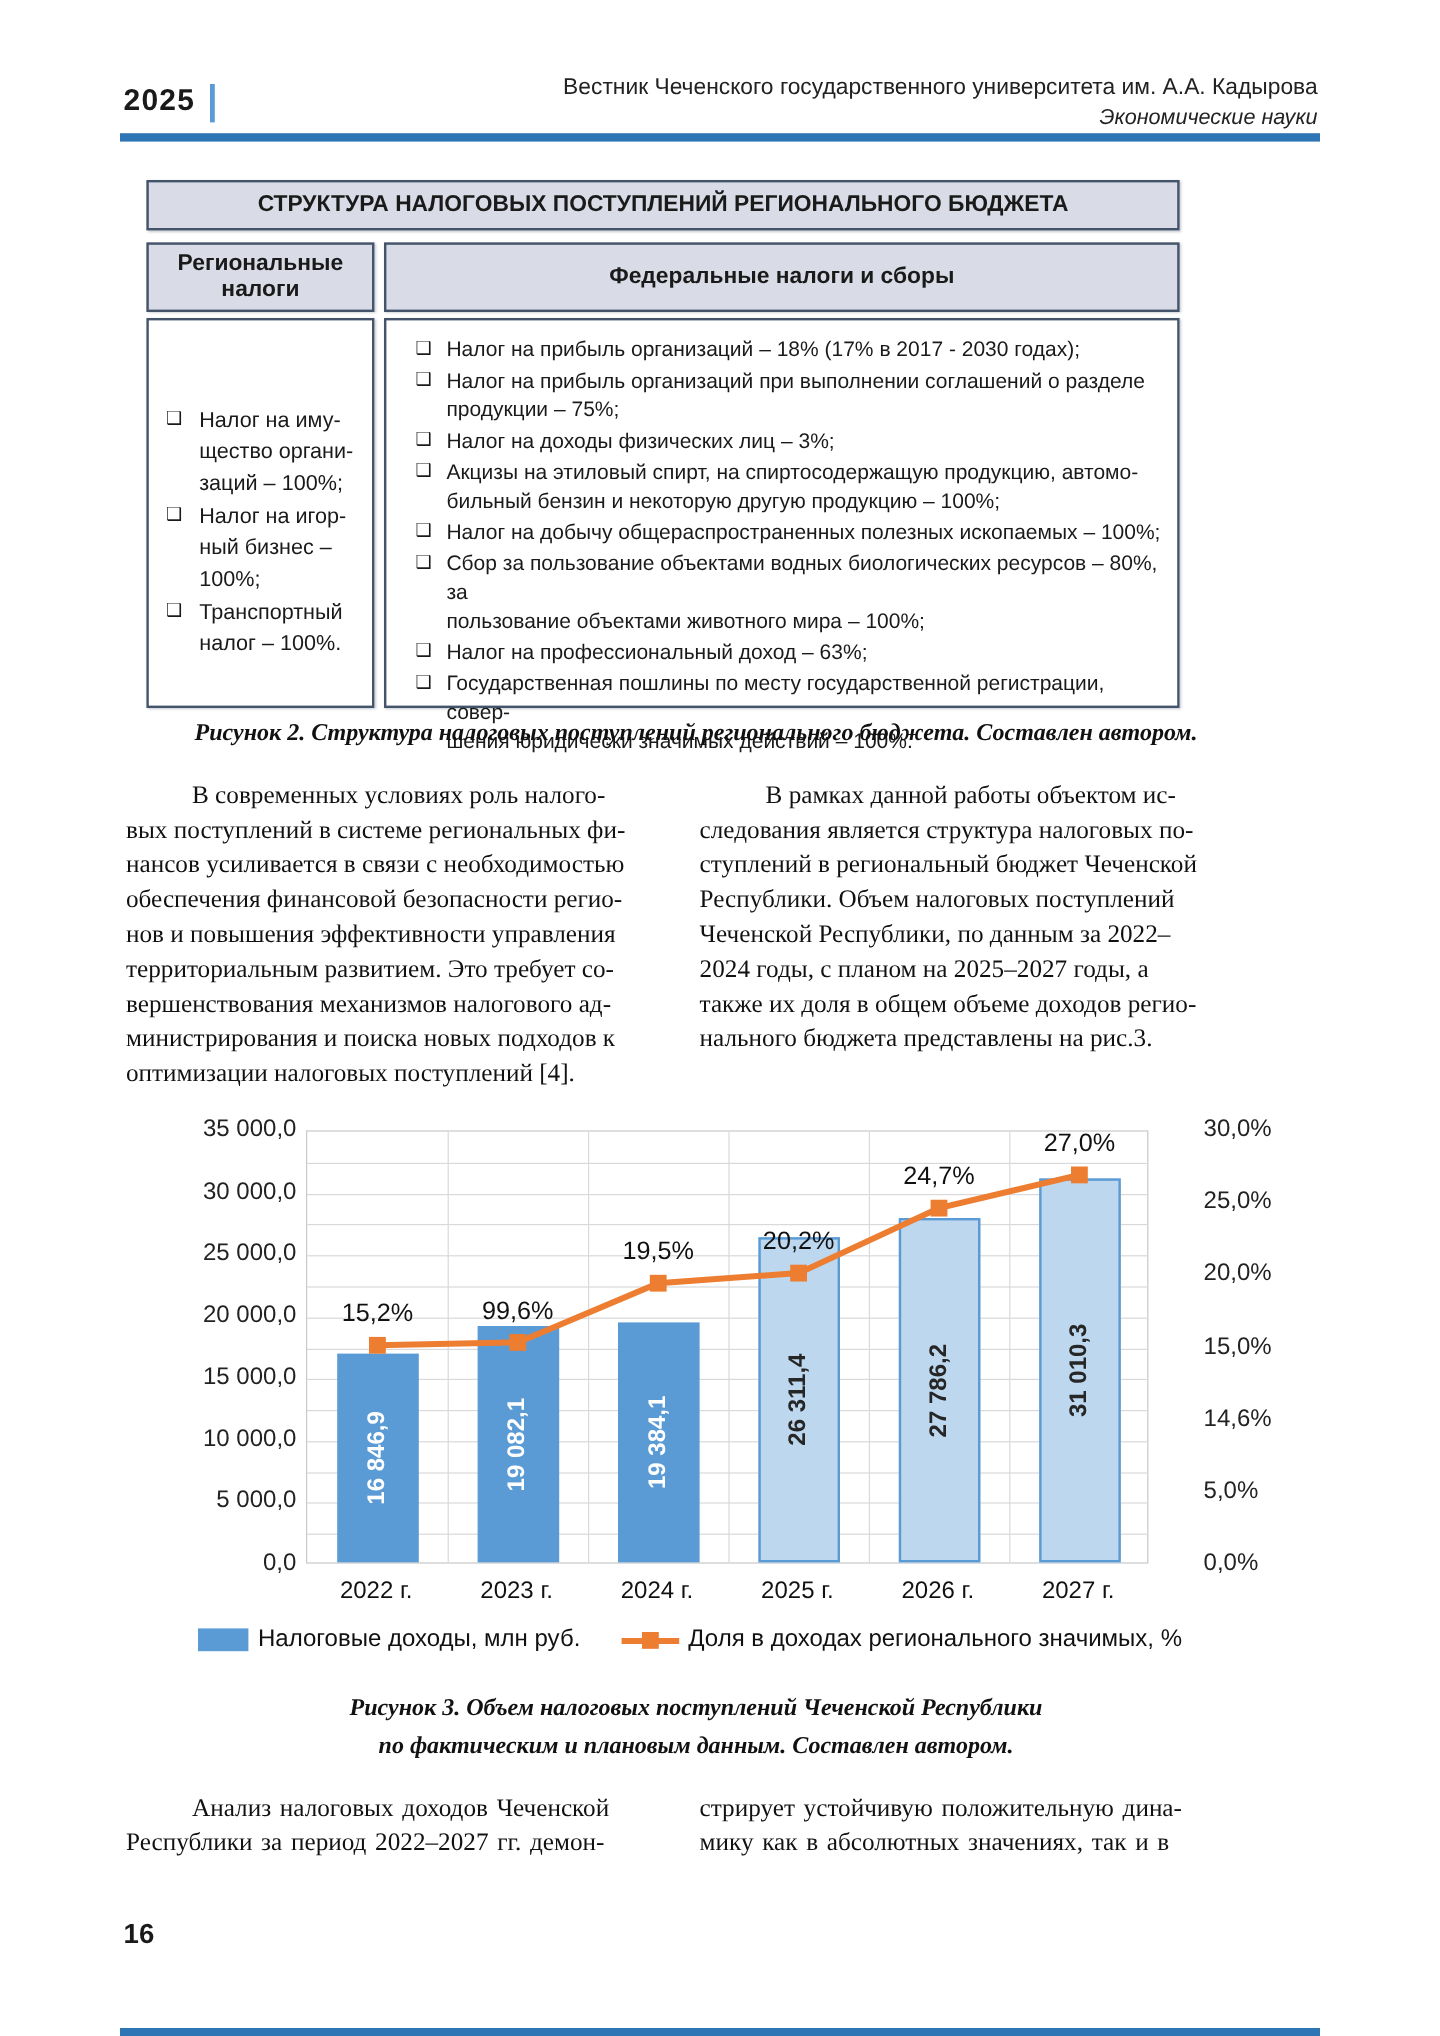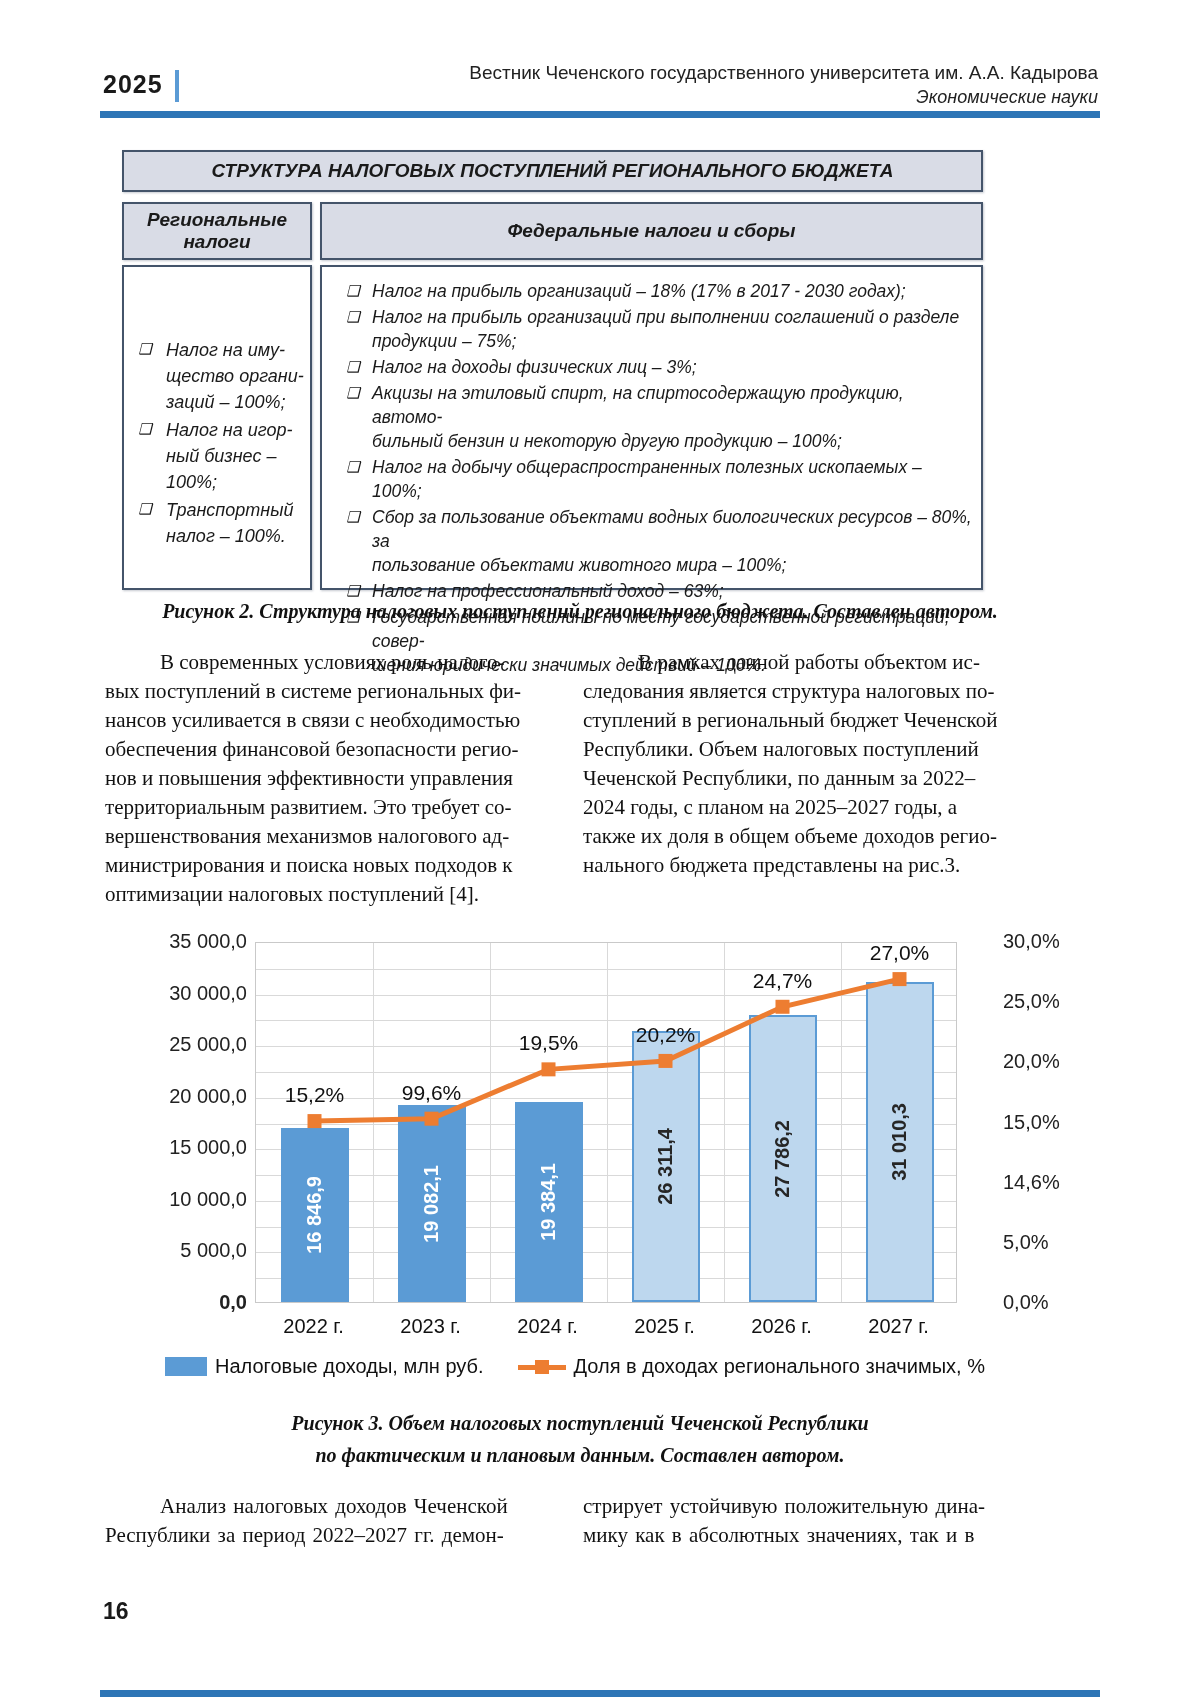--- a/index.html
+++ b/index.html
@@ -10,21 +10,21 @@
   
   #year{left:103px;top:70px;font-size:25px;font-weight:bold;letter-spacing:1px;}
   #year-bar{left:175px;top:70px;width:4px;height:32px;background:#5B9BD5;}
   #journal{left:300px;top:62px;width:798px;text-align:right;}
   #journal .l1{font-size:19px;color:#222;}
   #journal .l2{font-size:18px;font-style:italic;color:#222;margin-top:3px;}
   #rule-top{left:100px;top:111px;width:1000px;height:7px;background:#2E75B6;}
   #rule-bottom{left:100px;top:1690px;width:1000px;height:7px;background:#2E75B6;}
 
   
-  #fig2{left:122px;top:150px;width:861px;height:440px;font-style:italic;}
+  #fig2{left:122px;top:150px;width:861px;height:440px;}
   .tbox{position:absolute;border:2px solid #44546A;box-sizing:border-box;
         box-shadow:1px 1px 2px rgba(90,100,120,.35);}
   .tbox.hdr{background:#D9DCE6;}
   .tbox.body{background:#ffffff;}
   #fig2-title{left:0;top:0;width:861px;height:42px;display:flex;align-items:center;justify-content:center;
               font-size:19px;font-weight:bold;}
   #hdr-left{left:0;top:52px;width:190px;height:58px;display:flex;align-items:center;justify-content:center;
             font-size:19px;font-weight:bold;text-align:center;line-height:1.15;}
   #hdr-right{left:198px;top:52px;width:663px;height:58px;display:flex;align-items:center;justify-content:center;
              font-size:19px;font-weight:bold;}
@@ -176,21 +176,21 @@
 
   <div id="chart" class="abs">
     <div id="left-ticks">
         <div class="tick left" style="top: -12px;">35 000,0</div>
         <div class="tick left" style="top: 39.5714px;">30 000,0</div>
         <div class="tick left" style="top: 91.1429px;">25 000,0</div>
         <div class="tick left" style="top: 142.714px;">20 000,0</div>
         <div class="tick left" style="top: 194.286px;">15 000,0</div>
         <div class="tick left" style="top: 245.857px;">10 000,0</div>
         <div class="tick left" style="top: 297.429px;">5 000,0</div>
-        <div class="tick left" style="top: 349px; font-weight: bold;">0,0</div>
+        <div class="tick left" style="top: 349px;">0,0</div>
       </div>
     <div id="right-ticks">
         <div class="tick right" style="top: -12px;">30,0%</div>
         <div class="tick right" style="top: 48.1667px;">25,0%</div>
         <div class="tick right" style="top: 108.333px;">20,0%</div>
         <div class="tick right" style="top: 168.5px;">15,0%</div>
         <div class="tick right" style="top: 228.667px;">14,6%</div>
         <div class="tick right" style="top: 288.833px;">5,0%</div>
         <div class="tick right" style="top: 349px;">0,0%</div>
       </div>

